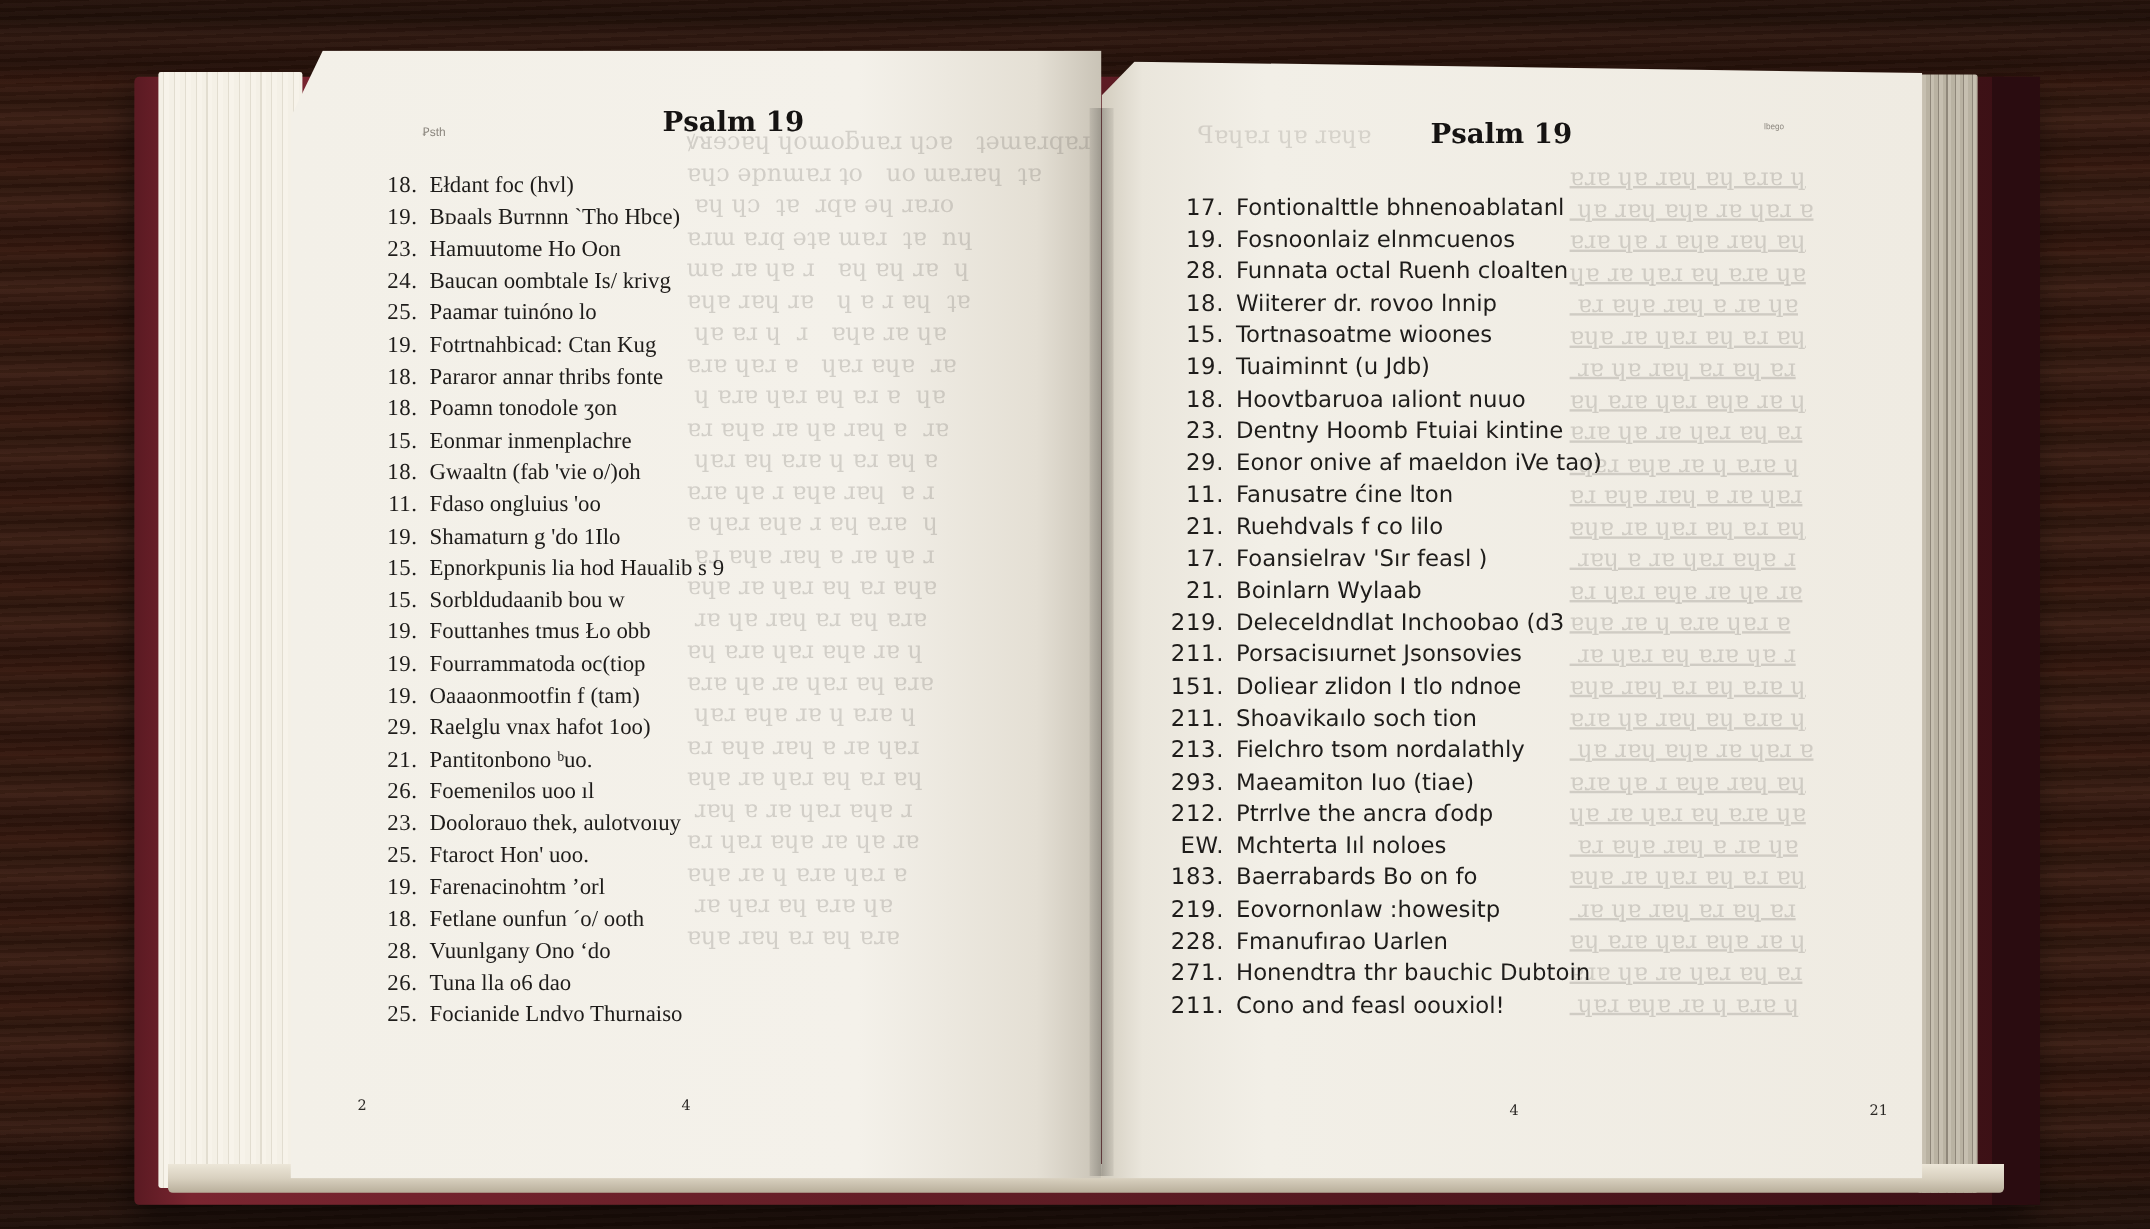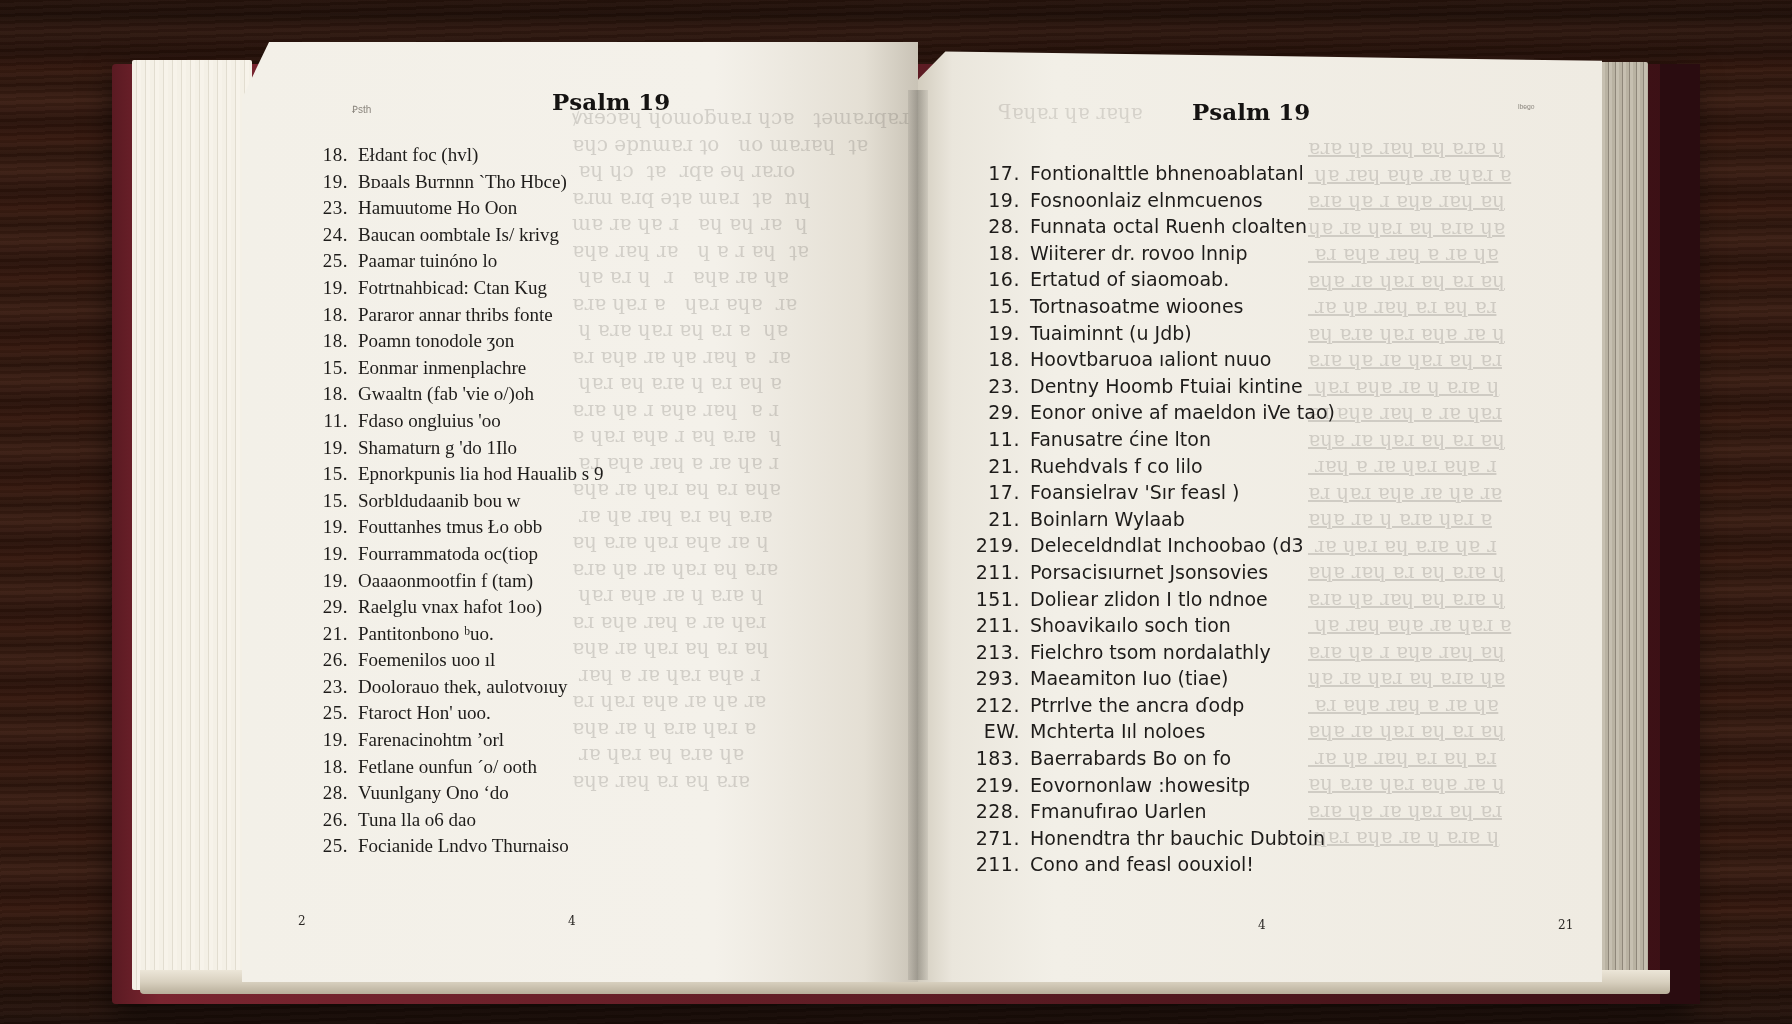--- a/index.html
+++ b/index.html
@@ -184,29 +184,28 @@
  ɥɐ ɹɐɥ ɐɥɐ ɹɐ ɥɐɹ ɐ
 ɐɹɐ ɥɐ ɹ ɐɥɐ ɹɐɥ ɐɥ
 ɥɐ ɹɐ ɥɐɹ ɐɥ ɐɹɐ ɥɐ
  ɐɹ ɐɥɐ ɹɐɥ ɐ ɹɐ ɥɐ
 ɐɥɐ ɹɐ ɥɐɹ ɐɥ ɐɹ ɐɥ
  ɹɐ ɥɐ ɹɐɥ ɐɹ ɐɥ ɐɹ
 ɐɥ ɐɹɐ ɥɐɹ ɐɥɐ ɹɐ ɥ
 ɐɹɐ ɥɐ ɹɐ ɥɐɹ ɐɥ ɐɹ
  ɥɐɹ ɐɥɐ ɹɐ ɥ ɐɹɐ ɥ</div>
 
-  <div class="running-head" style="left:552px; top:60px;margin-left:48px;">ˡᵇᵉᵍᵒ</div>
+  <div class="running-head" style="left:552px; top:60px;">ˡᵇᵉᵍᵒ</div>
   <div class="page-title" style="left:274px; top:56px;">Psalm 19</div>
 
   <ul class="verse-list" style="left:54px; top:118px;">
     <li><span class="verse-num">17.</span><span>Fontionalttle  bhnenoablatanl</span></li>
     <li><span class="verse-num">19.</span><span>Fosnoonlaiz  elnmcuenos</span></li>
     <li><span class="verse-num">28.</span><span>Funnata  octal  Ruenh  cloalten</span></li>
     <li><span class="verse-num">18.</span><span>Wiiterer dr.  rovoo lnnip</span></li>
-    <li><span class="verse-num">16.</span><span>Ertatud  of  siaomoab.</span></li>
     <li><span class="verse-num">15.</span><span>Tortnasoatme  wioones</span></li>
     <li><span class="verse-num">19.</span><span>Tuaiminnt  (u  Jdb)</span></li>
     <li><span class="verse-num">18.</span><span>Hoovtbaruoa  ıaliont  nuuo</span></li>
     <li><span class="verse-num">23.</span><span>Dentny  Hoomb  Ftuiai  kintine</span></li>
     <li><span class="verse-num">29.</span><span>Eonor  onive  af  maeldon iVe tao)</span></li>
     <li><span class="verse-num">11.</span><span>Fanusatre  ćine  lton</span></li>
     <li><span class="verse-num">21.</span><span>Ruehdvals  f co  lilo</span></li>
     <li><span class="verse-num">17.</span><span>Foansielrav  'Sır  feasl )</span></li>
     <li><span class="verse-num">21.</span><span>Boinlarn  Wylaab</span></li>
     <li><span class="verse-num">219.</span><span>Deleceldndlat   Inchoobao  (d3</span></li>

